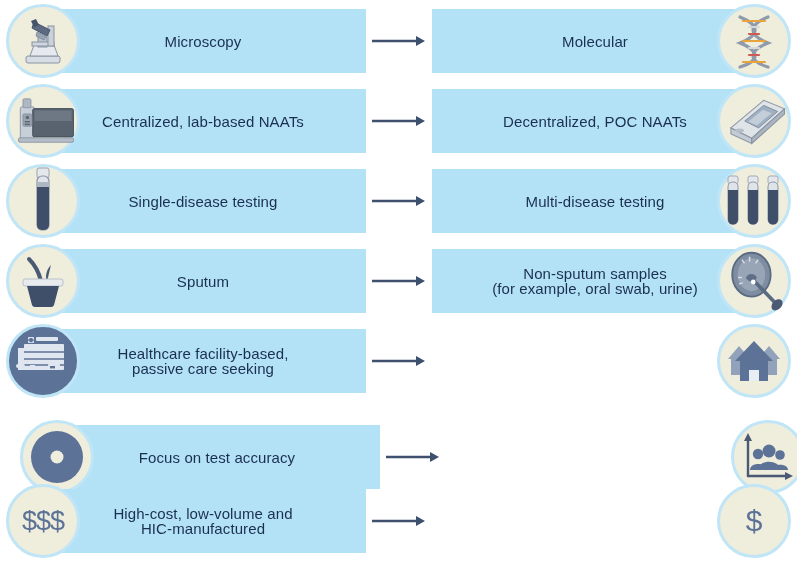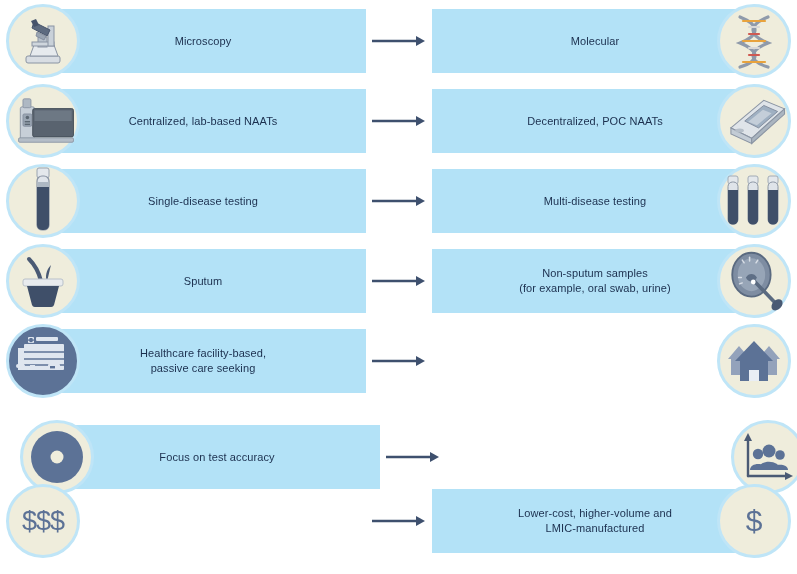--- a/index.html
+++ b/index.html
@@ -25,21 +25,21 @@
   }
   .bar.left{ left:40px; width:326px; }
   .bar.right{ left:432px; width:326px;text-decoration:underline; }
 
   .bar-text{
     position:absolute;
     top:0;left:0;right:0;bottom:0;
     display:flex;align-items:center;justify-content:center;
     text-align:center;
     color:#1b2f4e;
-    font-size:11px;
+    font-size:15px;
     line-height:15px;
     letter-spacing:0.1px;
     padding:0 30px;
     box-sizing:border-box;
     white-space:pre-line;
   }
   
   .circle{
     position:absolute;
     top:0;width:74px;height:74px;
@@ -304,23 +304,23 @@
         </g>
       </svg>
     </div>
     <svg class="arrow" viewBox="0 0 54 12">
       <line x1="0" y1="6" x2="44" y2="6" stroke="#3e506e" stroke-width="2.6"></line>
       <path d="M44 1 L53 6 L44 11 Z" fill="#3e506e"></path>
     </svg>
   </div>
 
   <div class="row" style="top:484px;">
-    <div class="bar right">
-      <div class="bar-text">Lower-cost, higher-volume and
-LMIC-manufactured</div>
+    <div class="bar left">
+      <div class="bar-text">High-cost, low-volume and
+HIC-manufactured</div>
     </div>
     <div class="circle left">
       <span class="glyph-text glyph-dollar3">$$$</span>
     </div>
     <div class="circle right">
       <span class="glyph-text glyph-dollar1">$</span>
     </div>
     <svg class="arrow" viewBox="0 0 54 12">
       <line x1="0" y1="6" x2="44" y2="6" stroke="#3e506e" stroke-width="2.6"></line>
       <path d="M44 1 L53 6 L44 11 Z" fill="#3e506e"></path>

